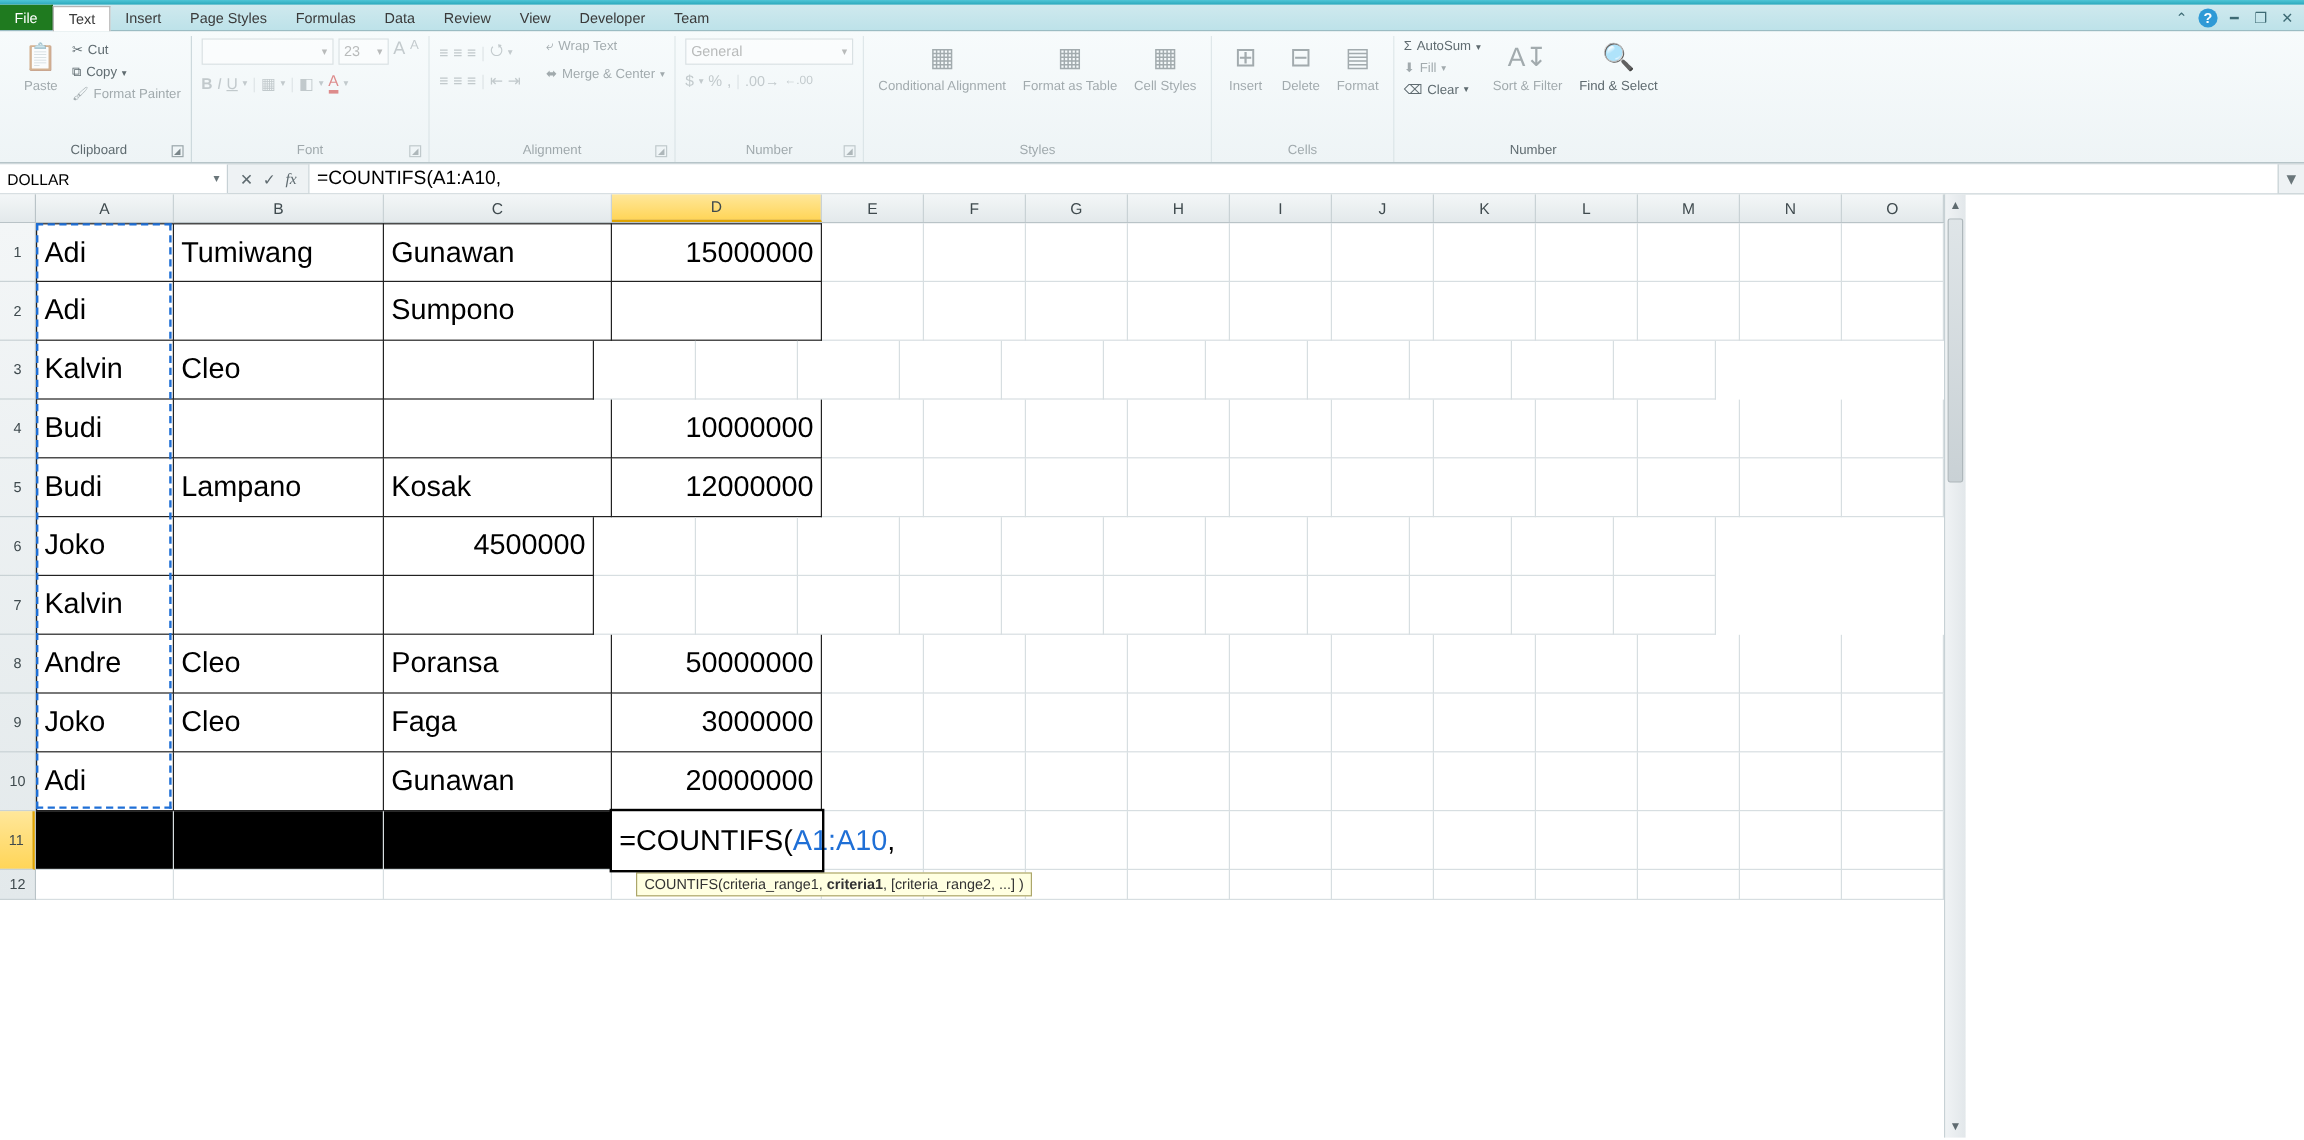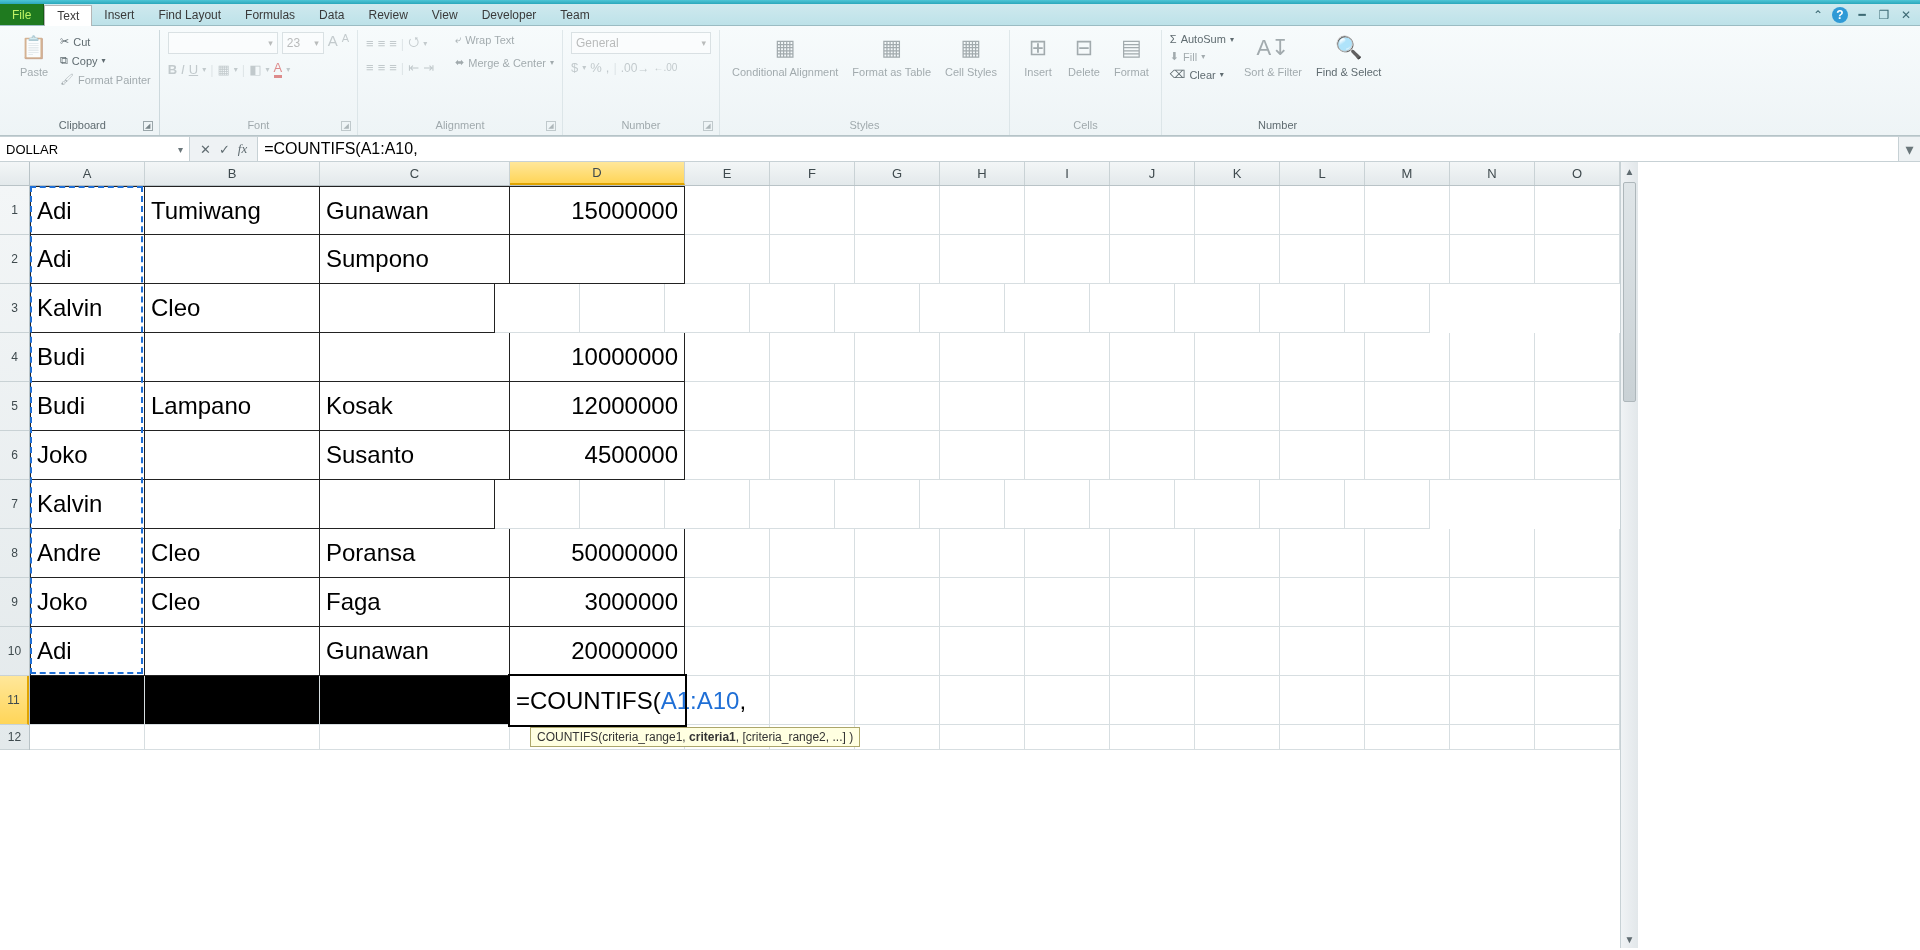--- a/index.html
+++ b/index.html
@@ -4,21 +4,21 @@
 <style>
 * { box-sizing: border-box; margin: 0; padding: 0; font-family: "Segoe UI", Tahoma, sans-serif; }
 body { background: #fff; overflow: hidden; width: 1920px; height: 950px; user-select: none; }
 
 
 .topstrip { height: 4px; background: linear-gradient(#4ec5d6,#2aa7bb); }
 
 
 .tabrow { height: 22px; background: linear-gradient(#cfe9ee,#bde2e9); display:flex; align-items:stretch; border-bottom:1px solid #9bbcc3; position:relative;}
 .tabrow .tab { padding:0 12px; font-size:12px; color:#3a3a3a; display:flex; align-items:center; cursor:pointer;}
-.tabrow .tab.file { background:#1f7a1f; color:#bef264; border-right:1px solid #155d15;}
+.tabrow .tab.file { background:#1f7a1f; color:#ffffff; border-right:1px solid #155d15;}
 .tabrow .tab.active { background:#fff; border-top:1px solid #b5b5b5; border-left:1px solid #b5b5b5; border-right:1px solid #b5b5b5; position:relative; top:1px;}
 .win-controls { margin-left:auto; display:flex; align-items:center; gap:6px; padding-right:6px;}
 .win-controls span { width:16px; height:16px; display:inline-flex; align-items:center; justify-content:center; font-size:12px; color:#3d6a74;}
 .win-controls .help { background:#2f9ad6; color:#fff; border-radius:50%; font-weight:bold;}
 
 
 .ribbon { height:110px; background:linear-gradient(#f7fbfc,#eef4f6); border-bottom:1px solid #b6c4c8; display:flex; padding:4px 6px 0 6px; gap:0;}
 .rgroup { border-right:1px solid #cdd9dd; padding:0 8px; display:flex; flex-direction:column; }
 .rgroup-body { flex:1; display:flex; align-items:flex-start; gap:6px; padding-top:2px;}
 .rgroup-label { text-align:center; font-size:11px; color:#5f6b70; padding:2px 0 4px 0; position:relative;}
@@ -71,21 +71,21 @@
 </style>
 </head>
 <body>
 
 <div class="topstrip"></div>
 
 <div class="tabrow">
   <div class="tab file">File</div>
   <div class="tab active">Text</div>
   <div class="tab">Insert</div>
-  <div class="tab">Find Layout</div>
+  <div class="tab">Page Styles</div>
   <div class="tab">Formulas</div>
   <div class="tab">Data</div>
   <div class="tab">Review</div>
   <div class="tab">View</div>
   <div class="tab">Developer</div>
   <div class="tab">Team</div>
   <div class="win-controls">
     <span>⌃</span>
     <span class="help">?</span>
     <span>━</span>
@@ -410,21 +410,20 @@
             <div class="cell" style="width: 85px; height: 49px;"></div>
             <div class="cell" style="width: 85px; height: 49px;"></div>
             <div class="cell" style="width: 85px; height: 49px;"></div>
             <div class="cell" style="width: 85px; height: 49px;"></div>
             <div class="cell" style="width: 85px; height: 49px;"></div>
             <div class="cell" style="width: 85px; height: 49px;"></div>
           </div>
           <div class="row" style="height: 49px;">
             <div class="cell databorder databorder-left" style="width: 115px; height: 49px;">Joko</div>
             <div class="cell databorder" style="width: 175px; height: 49px;"></div>
-            <div class="cell databorder" style="width: 190px; height: 49px;">Susanto</div>
             <div class="cell num databorder" style="width: 175px; height: 49px;">4500000</div>
             <div class="cell" style="width: 85px; height: 49px;"></div>
             <div class="cell" style="width: 85px; height: 49px;"></div>
             <div class="cell" style="width: 85px; height: 49px;"></div>
             <div class="cell" style="width: 85px; height: 49px;"></div>
             <div class="cell" style="width: 85px; height: 49px;"></div>
             <div class="cell" style="width: 85px; height: 49px;"></div>
             <div class="cell" style="width: 85px; height: 49px;"></div>
             <div class="cell" style="width: 85px; height: 49px;"></div>
             <div class="cell" style="width: 85px; height: 49px;"></div>

